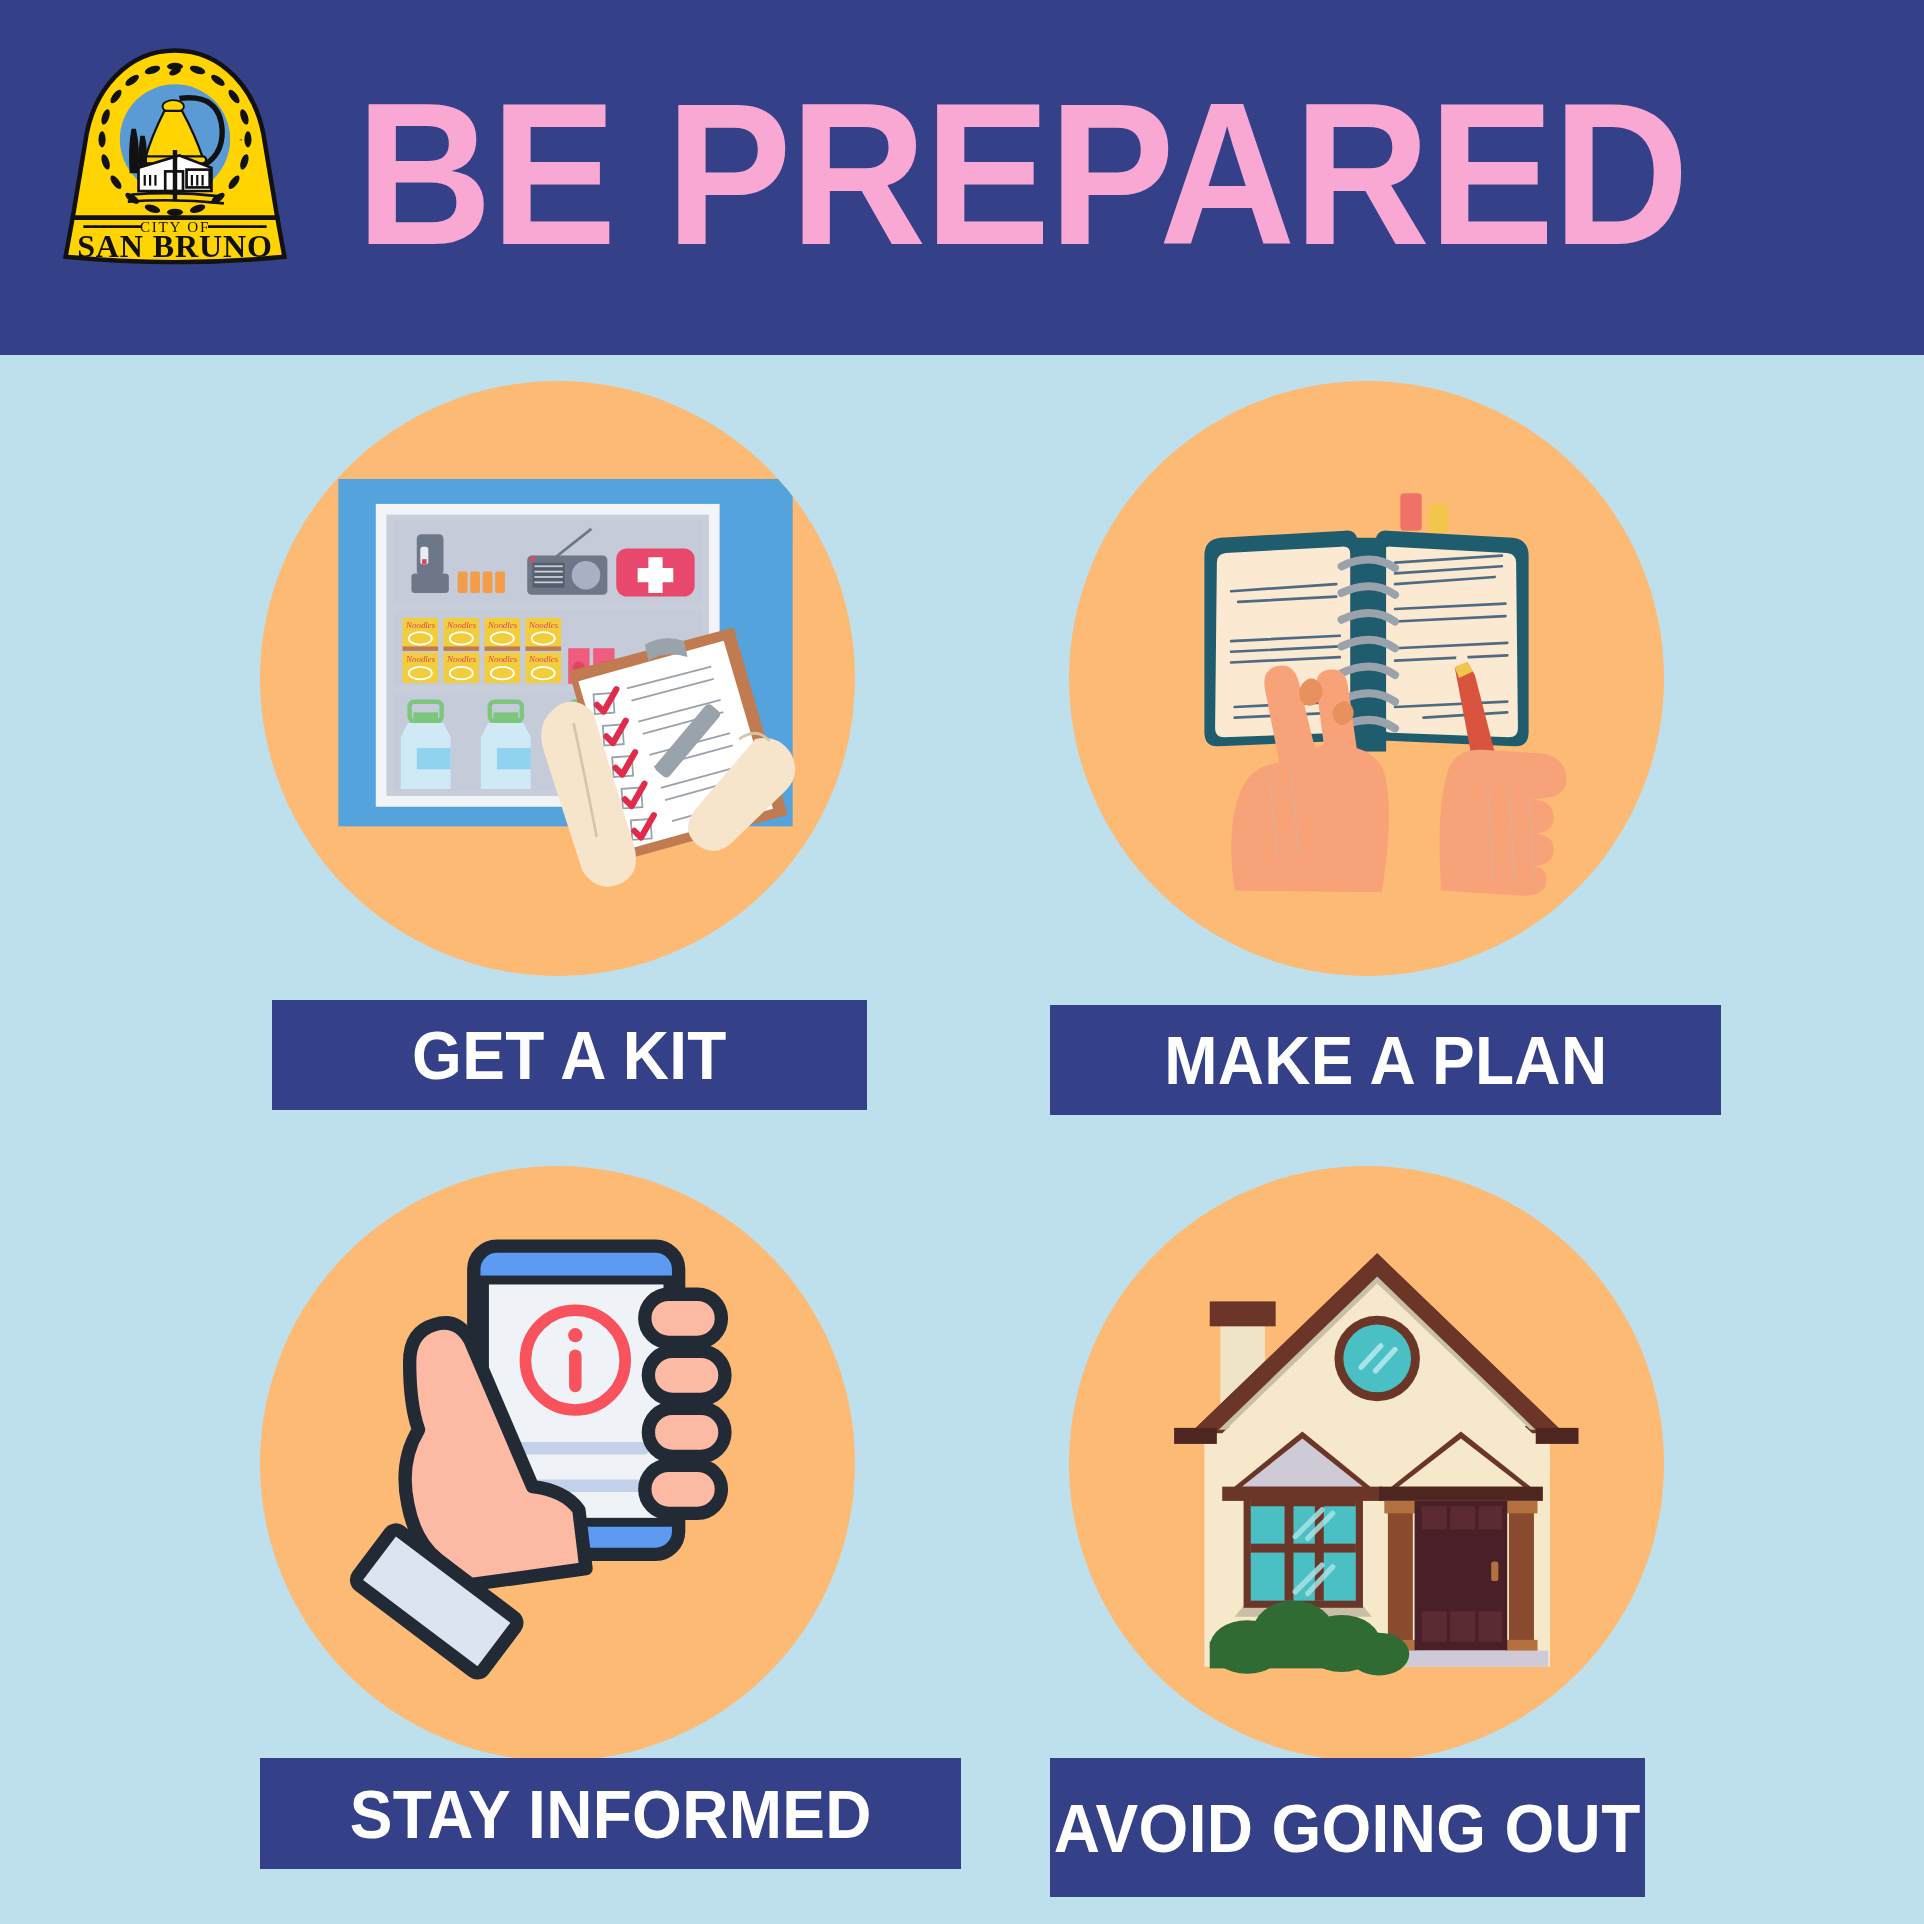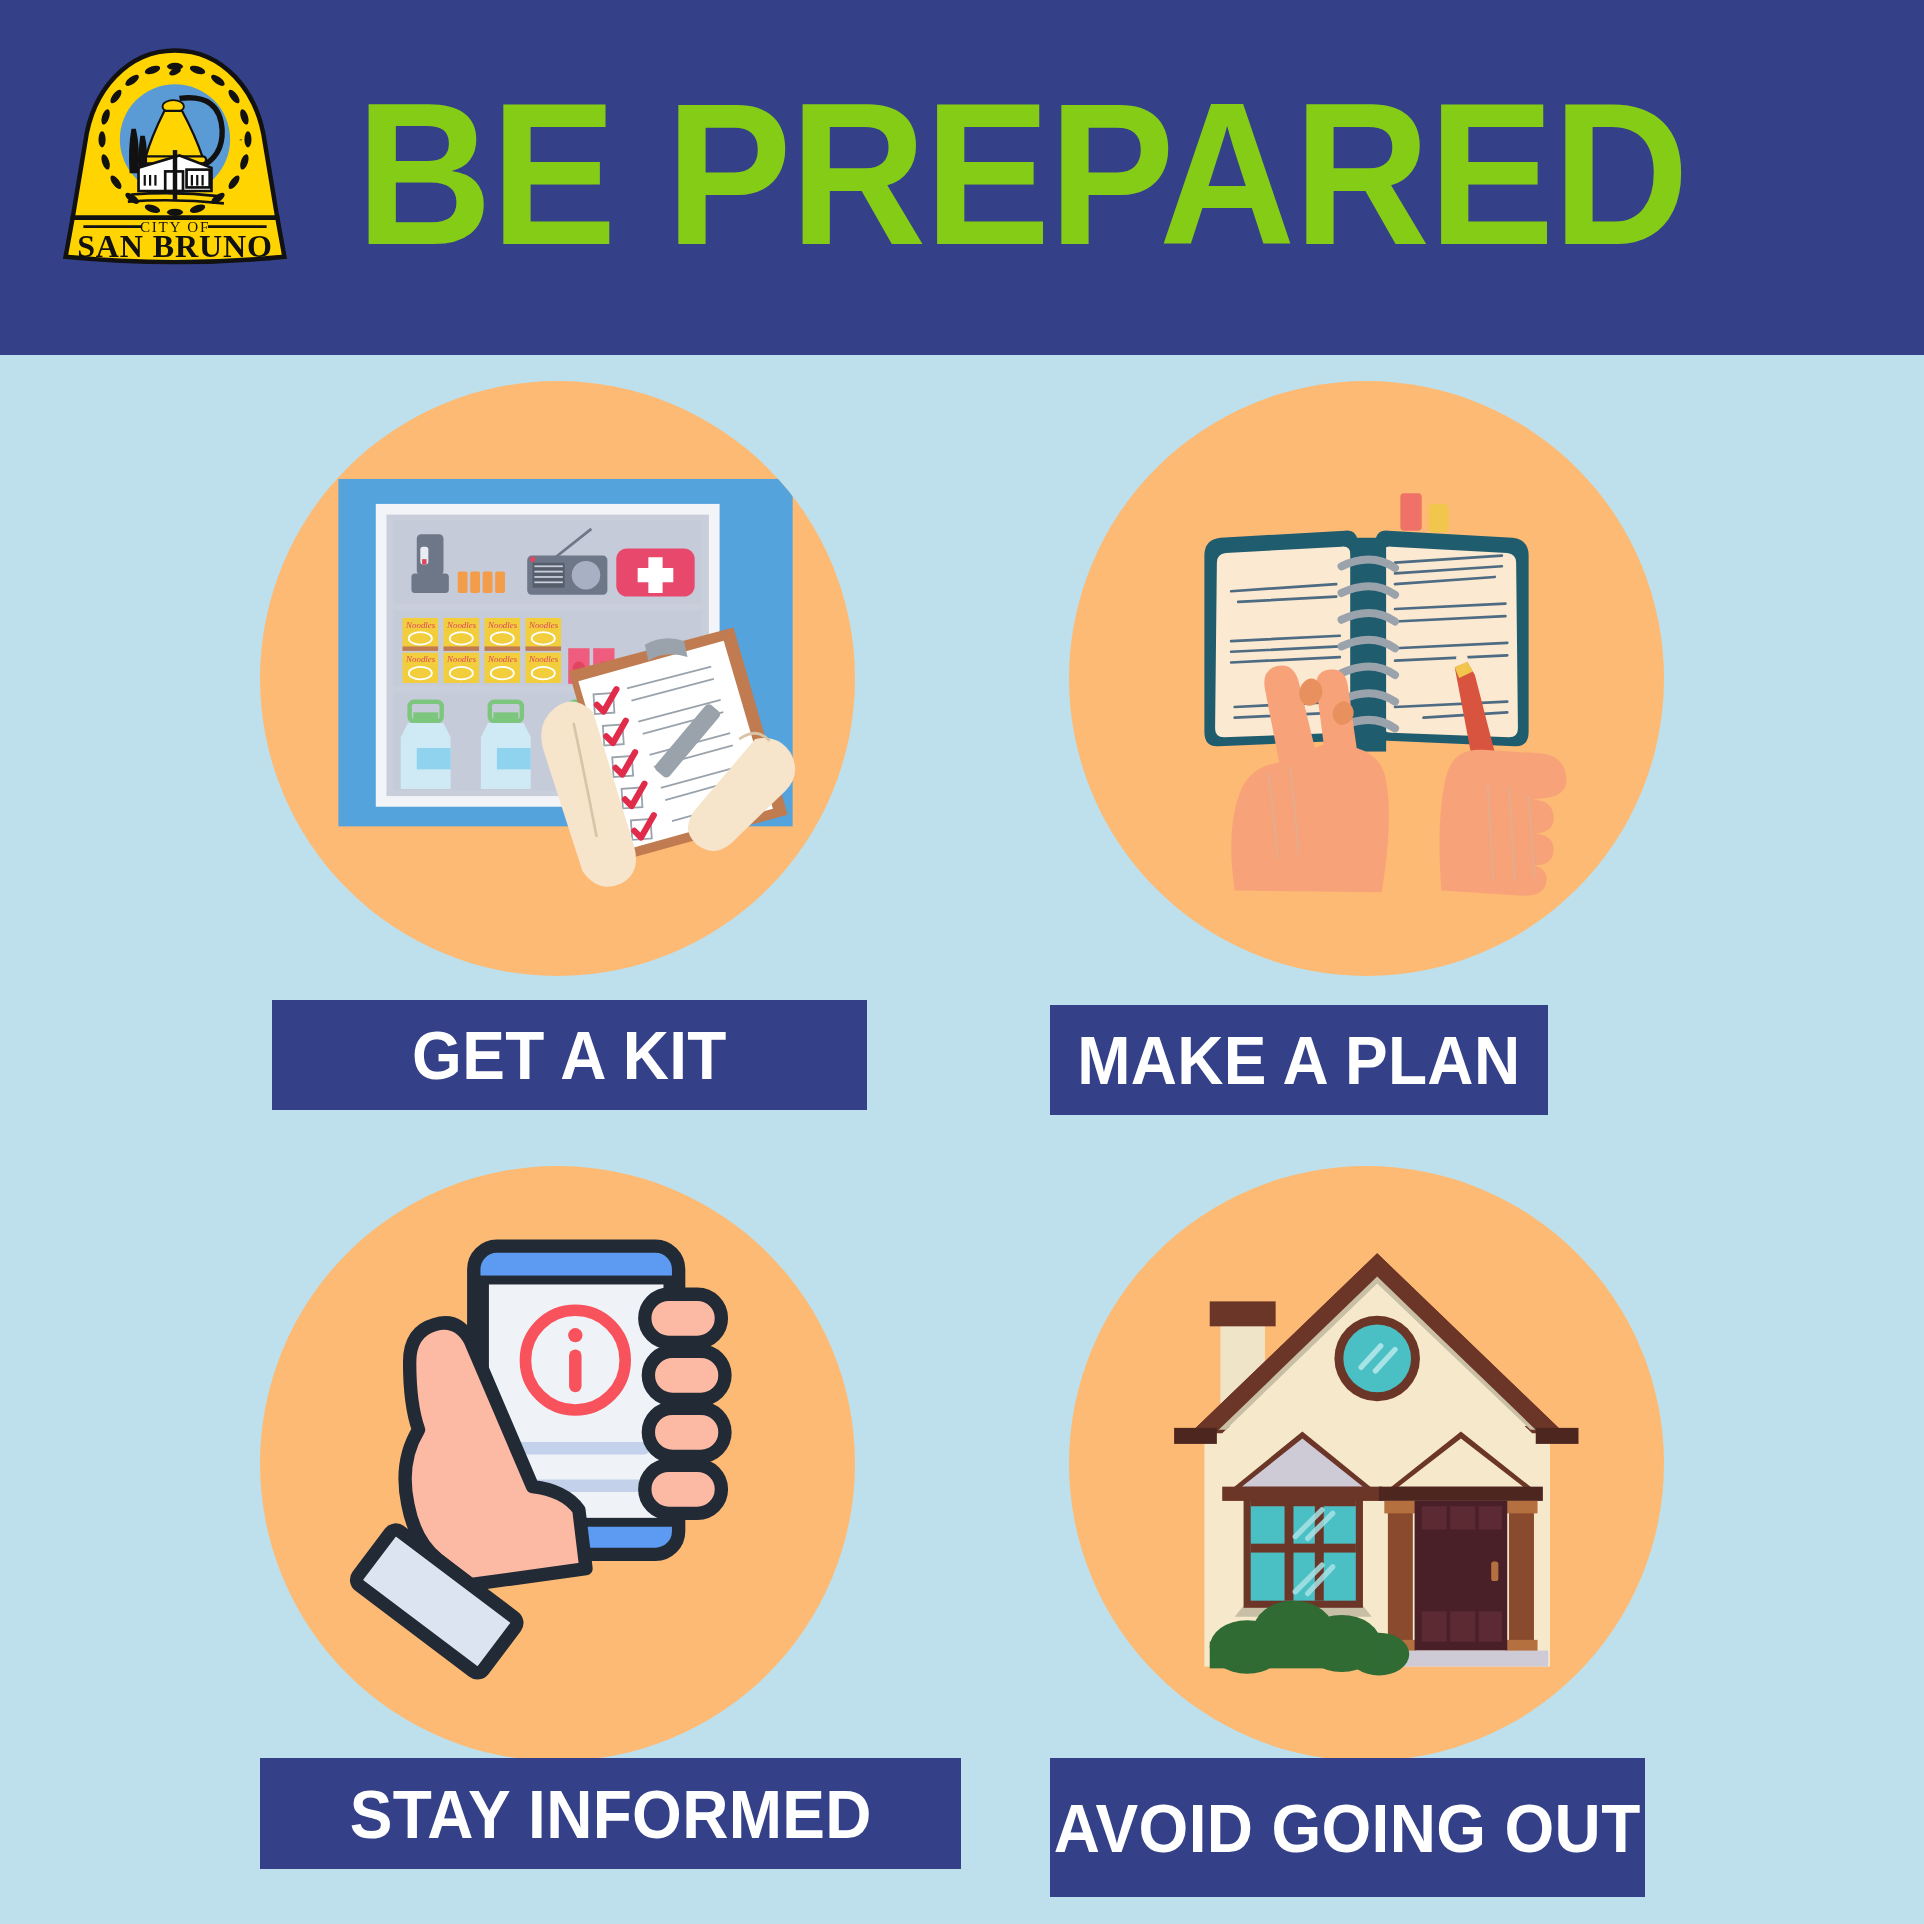--- a/index.html
+++ b/index.html
@@ -10,21 +10,21 @@
     overflow:hidden;position:relative;
   }
   
   #header{
     position:absolute;left:0;top:0;width:1925px;height:355px;
     background:#344088;display:flex;align-items:center;
   }
   #seal-wrap{position:absolute;left:46px;top:43px;width:258px;height:223px;}
   #title{
     position:absolute;left:356px;top:50%;transform:translateY(-52%);
-    color:#84cc16;font-size:203px;line-height:.95;
+    color:#f9a8d4;font-size:203px;line-height:.95;
     font-weight:bold;letter-spacing:-1.8px;
     font-family:"Liberation Sans Narrow","Liberation Sans",sans-serif;
     transform-origin:left center;
     white-space:nowrap;
   }
   #title span{display:inline-block;transform:scaleX(.93);transform-origin:left center;}
   
   .card{position:absolute;}
   .circle{
     position:absolute;border-radius:50%;background:#fdba74;
@@ -41,21 +41,21 @@
     font-size:68px;letter-spacing:0.4px;white-space:nowrap;
     transform:scaleX(.94);
   }
   
   #card-kit   .circle{left:260px; top:381px;  width:595px;height:595px;}
   #card-plan  .circle{left:1069px;top:381px;  width:595px;height:595px;}
   #card-info  .circle{left:260px; top:1166px; width:595px;height:595px;}
   #card-house .circle{left:1069px;top:1166px; width:595px;height:595px;}
 
   #banner-kit  {left:272px; top:1000px;width:595px;height:110px;}
-  #banner-plan {left:1050px;top:1005px;width:498px;height:110px;}
+  #banner-plan {left:1050px;top:1005px;width:671px;height:110px;}
   #banner-info {left:260px; top:1758px;width:701px;height:111px;}
   #banner-house{left:1050px;top:1758px;width:595px;height:139px;}
 </style>
 </head>
 <body>
 
 <div id="header">
 
   <div id="seal-wrap">
     <svg width="258" height="223" viewBox="0 0 290 250">

